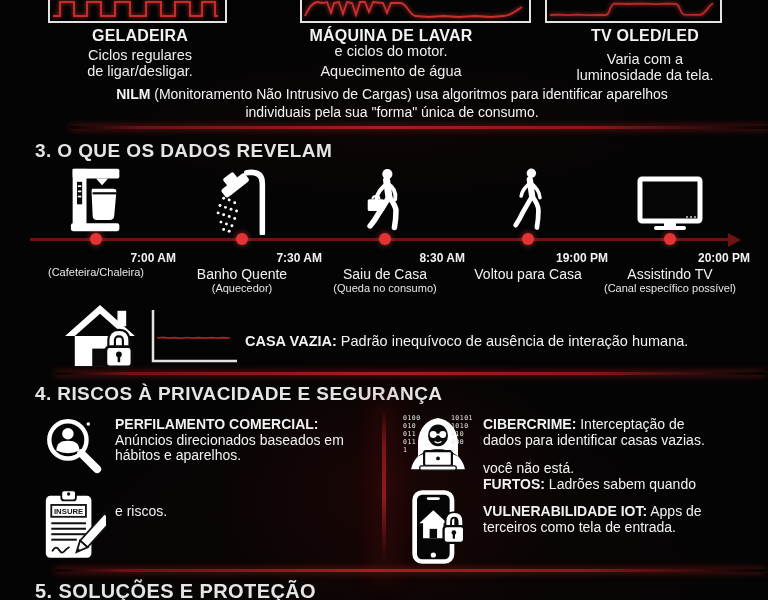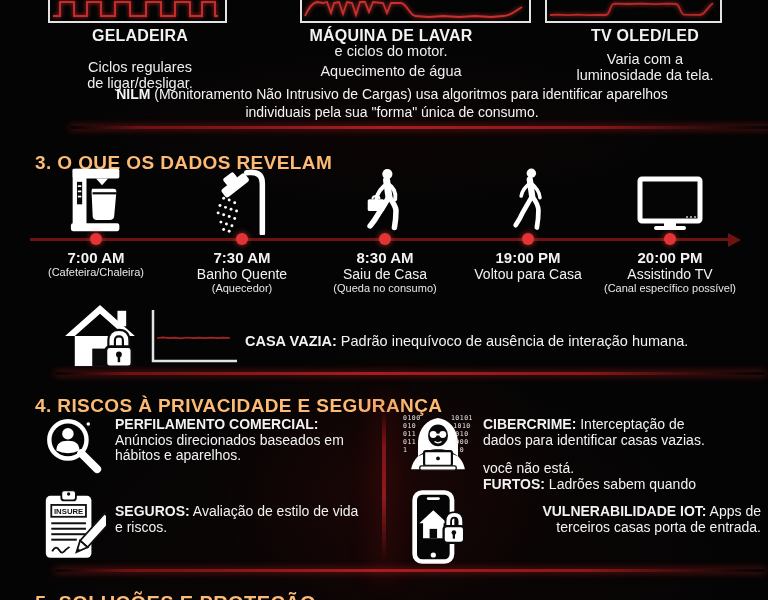--- a/index.html
+++ b/index.html
@@ -21,28 +21,28 @@
   .aname{font-weight:bold;font-size:16px;letter-spacing:.2px;line-height:17px;}
   .adesc{font-size:14.5px;line-height:15.5px;color:#efefef;}
   
   .nilm{position:absolute;left:12px;width:760px;text-align:center;font-size:14px;line-height:18px;color:#f4f4f4;}
   .nilm b{font-weight:bold;}
   
   .divider{position:absolute;height:3px;border-radius:2px;
     background:linear-gradient(90deg, rgba(120,18,18,0) 0%, #6e1012 10%, #a81d1f 45%, #8c1618 75%, rgba(90,12,12,0) 100%);
     box-shadow:0 0 7px 1px rgba(190,35,35,.45);}
   
-  .sechead{position:absolute;left:35px;color:#fdba74;font-weight:bold;font-size:19px;letter-spacing:.4px;line-height:22px;white-space:nowrap;margin-top:12px;}
+  .sechead{position:absolute;left:35px;color:#e5e5e5;font-weight:bold;font-size:19px;letter-spacing:.4px;line-height:22px;white-space:nowrap;}
   
   .tl-line{position:absolute;top:238px;left:30px;width:700px;height:3px;background:#6e1212;}
   .tl-arrow{position:absolute;top:232.5px;left:728px;width:0;height:0;border-left:13px solid #6e1212;border-top:7px solid transparent;border-bottom:7px solid transparent;}
   .tl-dot{position:absolute;top:233px;width:12px;height:12px;border-radius:50%;background:#e23434;box-shadow:0 0 6px rgba(255,70,70,.65);}
   .tl-icon{position:absolute;}
   .tcol{position:absolute;top:250px;width:160px;text-align:center;}
-  .ttime{font-weight:bold;font-size:15px;line-height:16px;}
+  .ttime{font-weight:bold;font-size:12px;line-height:16px;text-align:right;}
   .tevent{font-size:14px;line-height:16px;}
   .tdetail{font-size:11px;line-height:13px;color:#e8e8e8;}
   
   .ehtext{position:absolute;left:245px;top:332px;font-size:14.5px;line-height:18px;white-space:nowrap;}
   
   .risktext{position:absolute;font-size:14px;line-height:15.5px;color:#f2f2f2;}
   .risktext b{font-weight:bold;}
   .binary{position:absolute;font-family:"DejaVu Sans Mono", monospace;font-size:6.5px;line-height:8px;color:#e9e9e9;white-space:pre-line;letter-spacing:.5px;}
   .vstripe{position:absolute;left:382px;top:404px;width:4px;height:168px;border-radius:2px;
     background:linear-gradient(180deg, rgba(122,18,18,0) 0%, #7c1416 25%, #8f1a1c 55%, rgba(100,14,15,.35) 88%, transparent 100%);
@@ -63,21 +63,21 @@
   </svg>
 </div>
 <div class="wavebox" style="left:545px;width:173px;">
   <svg width="167" height="19" viewBox="0 0 167 19" preserveAspectRatio="none">
     <path fill="none" stroke="#b62a2a" stroke-width="1.8" d="M2,14 L10,13.6 L20,14.1 L30,13.7 L40,14.2 L50,13.8 L58,14 C62,13.8 62,3 66,2.6 L80,3 L94,2.6 L108,3.1 L120,2.7 L128,3 C132,3.2 132,13 136,13.6 L146,13.8 L152,13.9 C157,13.8 159,6 165,2.3"></path>
   </svg>
 </div>
 
 <div class="acol" style="left:25px;top:27px;">
   <div class="aname">GELADEIRA</div>
-  <div class="adesc" style="margin-top:16px;">Ciclos regulares</div>
+  <div class="adesc" style="margin-top:4px;">Ciclos regulares</div>
   <div class="adesc">de ligar/desligar.</div>
 </div>
 <div class="acol" style="left:276px;top:27px;">
   <div class="aname">MÁQUINA DE LAVAR</div>
   <div class="adesc">e ciclos do motor.</div>
   <div class="adesc" style="margin-top:4px;">Aquecimento de água</div>
 </div>
 <div class="acol" style="left:530px;top:27px;">
   <div class="aname">TV OLED/LED</div>
   <div class="adesc" style="margin-top:8px;">Varia com a</div>
@@ -257,21 +257,20 @@
     <path d="M9,68 Q13,60 17,67 Q20,72 24,66 L28,63" stroke="#111" stroke-width="2" fill="none"></path>
     <g transform="rotate(42 50 52)">
       <rect x="45" y="16" width="11" height="6" fill="#fff" stroke="#111" stroke-width="2"></rect>
       <rect x="45" y="22" width="11" height="40" fill="#fff" stroke="#111" stroke-width="2"></rect>
       <polygon points="45,62 56,62 50.5,74" fill="#fff" stroke="#111" stroke-width="2"></polygon>
       <circle cx="50.5" cy="71" r="1.5" fill="#111"></circle>
     </g>
   </svg>
 </div>
 <div class="risktext" style="left:115px;top:504px;width:268px;">
-  <div><b>SEGUROS:</b><span> Avaliação de estilo de vida</span></div>
   <div>e riscos.</div>
 </div>
 
 <div class="abs" style="left:405px;top:412px;width:66px;height:64px;">
   <svg width="66" height="58" viewBox="0 0 76 64" style="position:absolute;left:0;top:4px;">
     <path class="w" d="M38,1 C25,3 16,13 15,28 L15,45 C22,39 30,37 38,37 C46,37 54,39 61,45 L61,28 C60,13 51,3 38,1 Z"></path>
     <ellipse cx="38" cy="21" rx="11.5" ry="12.5" fill="#0a0a0a"></ellipse>
     <circle class="w" cx="32.5" cy="20" r="4"></circle>
       <circle class="w" cx="43.5" cy="20" r="4"></circle>
       <rect class="w" x="35" y="19" width="6" height="2"></rect>
@@ -279,21 +278,21 @@
     <path class="w" d="M15,45 C10,50 8,55 7,60 L69,60 C68,55 66,50 61,45 C53,41 46,40 38,40 C30,40 23,41 15,45 Z"></path>
     <rect x="22" y="39" width="32" height="17" rx="2" fill="#fff" stroke="#0a0a0a" stroke-width="2.5"></rect>
     <circle cx="38" cy="47.5" r="2.2" fill="#0a0a0a"></circle>
     <rect x="17" y="56" width="42" height="5" rx="2" fill="#fff" stroke="#0a0a0a" stroke-width="1.5"></rect>
   </svg>
   <div class="binary" style="left:-2px;top:2px;text-align:left;">0100
 010
 011
 011
 1</div>
-  <div class="binary" style="right:-2px;top:2px;text-align:center;">10101
+  <div class="binary" style="right:-2px;top:2px;text-align:left;">10101
 1010
 010
 000
 0</div>
 </div>
 <div class="risktext" style="left:483px;top:417px;width:278px;">
   <div><b>CIBERCRIME:</b><span> Interceptação de</span></div>
   <div>dados para identificar casas vazias.</div>
 </div>
 <div class="risktext" style="left:483px;top:461px;width:278px;">
@@ -308,20 +307,20 @@
     <circle class="w" cx="25" cy="70" r="2.8"></circle>
     <path class="w" d="M25,22 L10,36 L14,36 L14,52 L36,52 L36,36 L40,36 Z"></path>
     <rect x="21" y="42" width="8" height="10" fill="#0a0a0a"></rect>
     <path d="M41,40 V34 Q41,27 47.5,27 Q54,27 54,34 V40" stroke="#0a0a0a" stroke-width="8" fill="none"></path>
     <path d="M41,40 V34 Q41,27 47.5,27 Q54,27 54,34 V40" stroke="#fff" stroke-width="4" fill="none"></path>
     <rect x="36" y="39" width="22" height="18" rx="3.5" fill="#fff" stroke="#0a0a0a" stroke-width="2.5"></rect>
     <circle cx="47" cy="46" r="2.5" fill="#0a0a0a"></circle>
       <rect x="45.8" y="46" width="2.4" height="6.5" fill="#0a0a0a"></rect>
   </svg>
 </div>
-<div class="risktext" style="left:483px;top:504px;width:278px;text-align:right;">
+<div class="risktext" style="left:483px;top:504px;width:278px;">
   <div><b>VULNERABILIDADE IOT:</b><span> Apps de</span></div>
-  <div>terceiros casas porta de entrada.</div>
+  <div>terceiros como tela de entrada.</div>
 </div>
 
 <div class="divider" style="top:569px;left:55px;width:710px;"></div>
 
 <div class="sechead" style="top:580px;font-size:20px;">5. SOLUÇÕES E PROTEÇÃO</div>
 
 </body></html>

